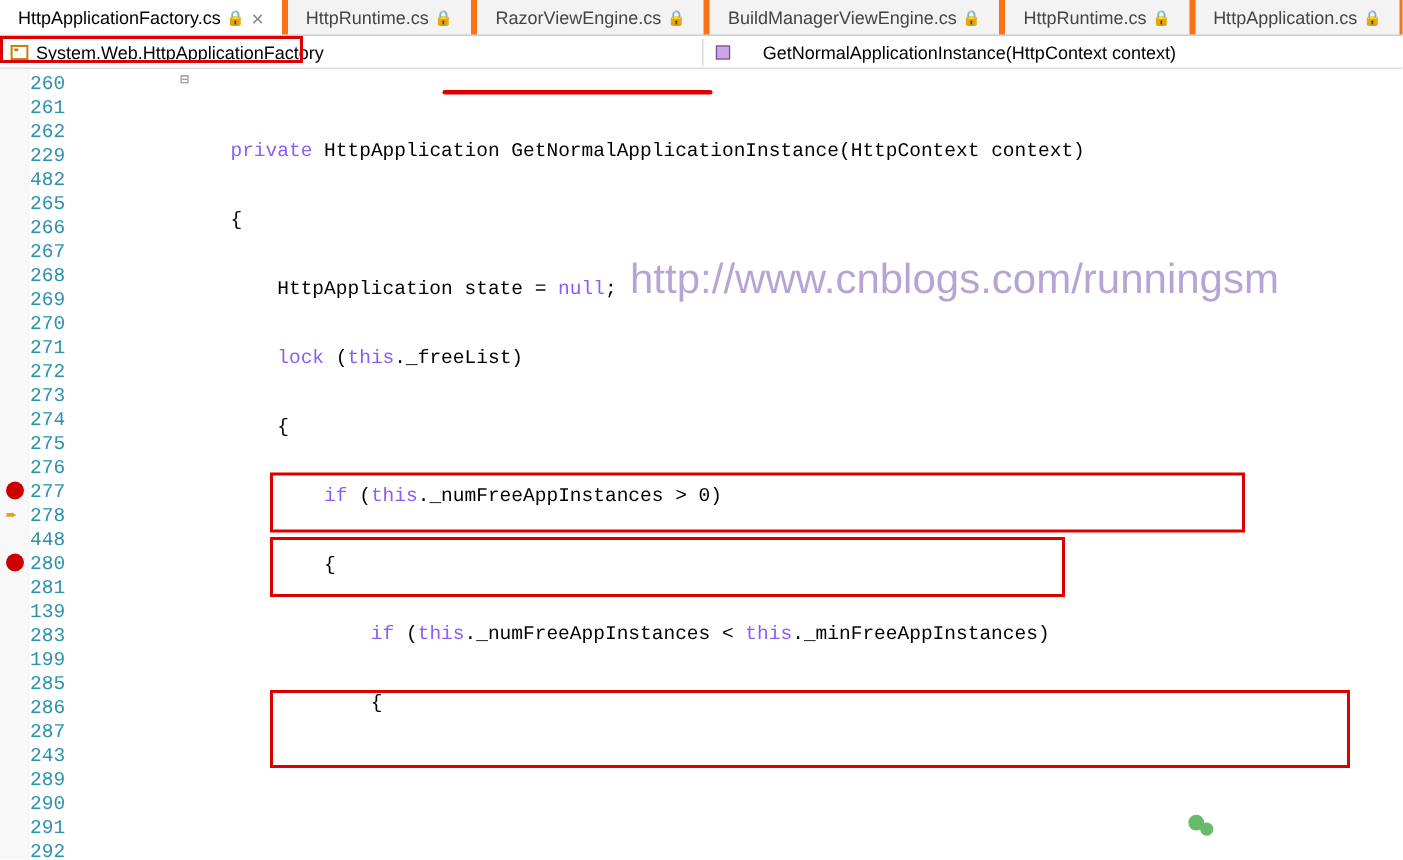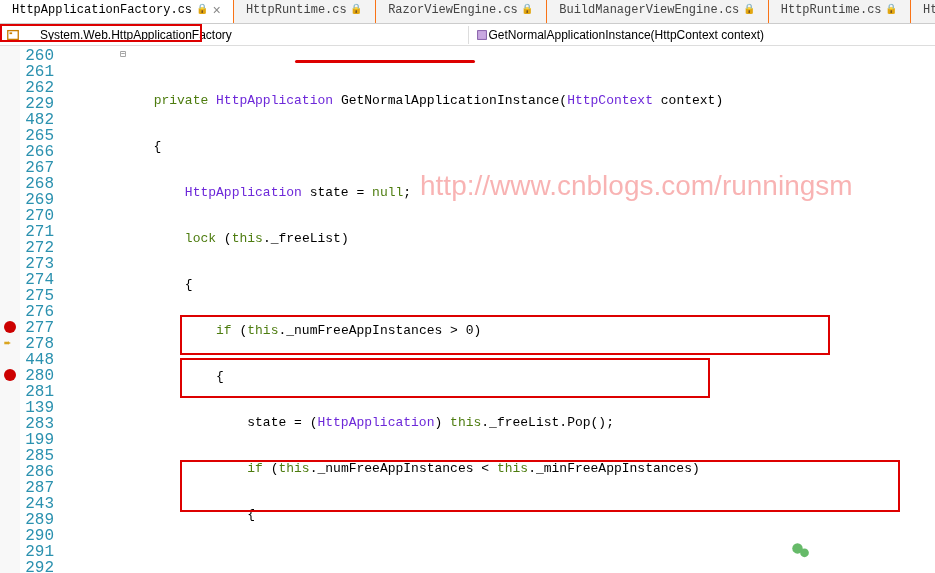--- a/index.html
+++ b/index.html
@@ -1,39 +1,39 @@
 <!DOCTYPE html>
 <html><head>
 <meta charset="utf-8">
 <style>
 * { margin: 0; padding: 0; box-sizing: border-box; }
 body { font-family: Consolas, 'Courier New', monospace; font-size: 13px; background: #fff; width: 935px; height: 573px; overflow: hidden; position: relative; }
 .tabs { display: flex; background: #f3f3f3; height: 24px; border-bottom: 1px solid #ccc; }
-.tab { padding: 3px 12px; font-size: 12px; font-family: Liberation Mono, monospace; color: #444; display: flex; align-items: flex-start; gap: 4px; cursor: pointer; border-right: 1px solid #f97316; }
+.tab { padding: 3px 12px; font-size: 12px; font-family: Liberation Sans, sans-serif; color: #444; display: flex; align-items: center; gap: 4px; cursor: pointer; border-right: 4px solid #f97316; }
 .tab.active { background: #fff; color: #000; }
 .tab .lock { font-size: 10px; color: #888; }
 .tab .close { font-size: 14px; color: #888; }
 .nav-bar { display: flex; height: 22px; background: #fff; border-bottom: 1px solid #ddd; align-items: center; font-size: 12px; font-family: 'Segoe UI', sans-serif; }
-.nav-left { flex: 0 0 50%; padding: 2px 6px; display: flex; align-items: center; gap: 20px; }
-.nav-right { flex: 1; padding: 2px 6px; display: flex; align-items: center; gap: 0; border-left: 1px solid #ddd; }
+.nav-left { flex: 0 0 50%; padding: 2px 6px; display: flex; align-items: center; gap: 4px; }
+.nav-right { flex: 1; padding: 2px 6px; display: flex; align-items: center; gap: 20px; border-left: 1px solid #ddd; }
 .class-icon, .method-icon { display: inline-block; width: 14px; height: 14px; }
 .class-icon svg, .method-icon svg { width: 14px; height: 14px; }
 .editor { display: flex; height: calc(100% - 46px); background: #fff; position: relative; }
 .margin { width: 20px; background: #f8f8f8; }
-.line-numbers { width: 40px; text-align: right; color: #2b91af; font-size: 16px; padding-top: 2px; user-select: none; }
+.line-numbers { width: 40px; text-align: left; color: #2b91af; font-size: 13px; padding-top: 2px; user-select: none; }
 .line-numbers div { height: 16px; line-height: 16px; padding-right: 6px; }
 .code-area { flex: 1; padding-top: 2px; position: relative; white-space: pre; overflow: hidden; }
 .code-line { height: 16px; line-height: 16px; }
-.kw { color: #4d7c0f; }
-.type { color: #6d28d9; }
+.kw { color: #8b5cf6; }
+.type { color: #000000; }
 .breakpoint { position: absolute; left: 4px; width: 12px; height: 12px; background: #c00; border-radius: 50%; }
 .arrow { position: absolute; left: 4px; color: #daa520; font-size: 12px; }
 .outline { position: absolute; left: 60px; color: #888; font-size: 10px; }
 .redbox { position: absolute; border: 2px solid #d00; pointer-events: none; }
-.watermark { position: absolute; top: 170px; left: 420px; font-size: 28px; color: #ef4444; opacity: 0.4; font-family: Arial; pointer-events: none; }
+.watermark { position: absolute; top: 170px; left: 420px; font-size: 28px; color: #4c1d95; opacity: 0.4; font-family: Arial; pointer-events: none; }
 .footer-logo { position: absolute; bottom: 8px; right: 12px; display: flex; align-items: center; gap: 6px; color: #fff; font-family: 'Microsoft YaHei', sans-serif; font-size: 16px; opacity: 0.85; }
 .footer-logo .wechat { width: 28px; height: 28px; }
 .red-underline { position: absolute; height: 3px; background: #d00; border-radius: 2px; }
 </style>
 </head>
 <body>
 
 <div class="tabs">
   <div class="tab active">
       <span>HttpApplicationFactory.cs</span>
@@ -121,21 +121,20 @@
     </div>
   <div class="code-area">
     <span class="outline" style="top:2px;">⊟</span>
     <div class="code-line">            <span class="kw">private</span> <span class="type">HttpApplication</span> <span>GetNormalApplicationInstance</span>(<span class="type">HttpContext</span> <span>context</span>)</div>
     <div class="code-line">            {</div>
     <div class="code-line"><span>                </span><span class="type">HttpApplication</span><span> state = </span><span class="kw">null</span><span>;</span></div>
     <div class="code-line"><span>                </span><span class="kw">lock</span><span> (</span><span class="kw">this</span><span>._freeList)</span></div>
     <div class="code-line">                {</div>
     <div class="code-line"><span>                    </span><span class="kw">if</span><span> (</span><span class="kw">this</span><span>._numFreeAppInstances &gt; 0)</span></div>
     <div class="code-line">                    {</div>
-    <div class="code-line"><span>                        state = (</span><span class="type">HttpApplication</span><span>) </span><span class="kw">this</span><span>._freeList.Pop();</span></div>
     <div class="code-line"><span>                        </span><span class="kw">if</span><span> (</span><span class="kw">this</span><span>._numFreeAppInstances &lt; </span><span class="kw">this</span><span>._minFreeAppInstances)</span></div>
     <div class="code-line">                        {</div>
     
     
     
     
     
     
     
     

